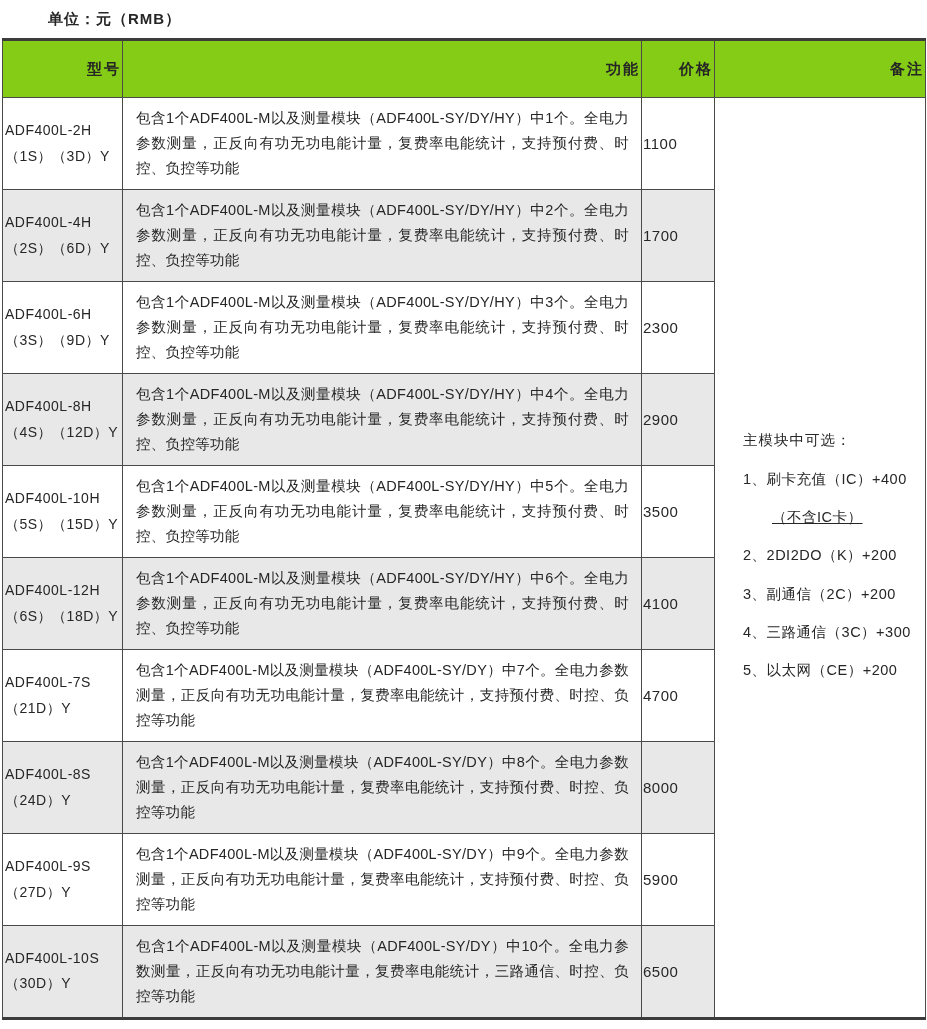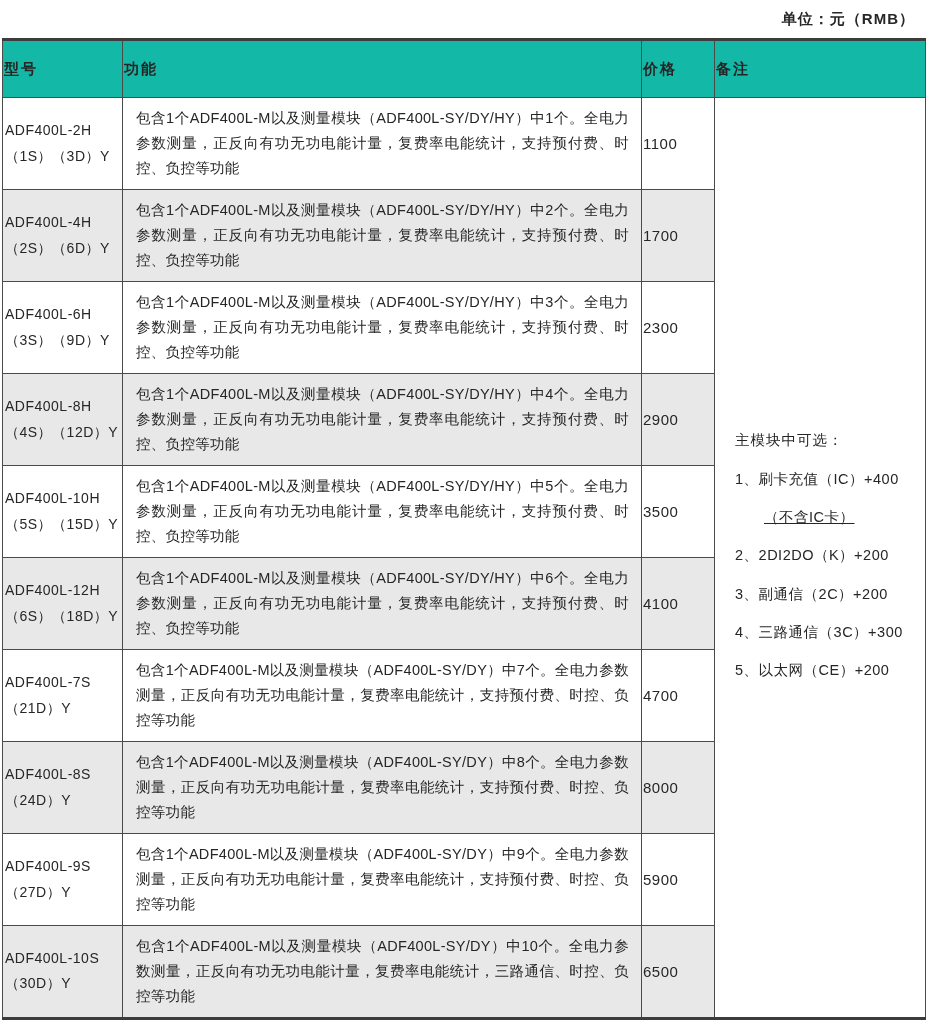--- a/index.html
+++ b/index.html
@@ -14,27 +14,28 @@
     -webkit-font-smoothing: antialiased;
   }
   .page {
     width: 927px;
     height: 1029px;
     box-sizing: border-box;
     background: #ffffff;
     overflow: hidden;
   }
   .unit-label {
-    text-align: right;
+    text-align: left;
     padding: 10px 12px 0 0;
     font-size: 15px;
     font-weight: bold;
     letter-spacing: 1px;
     height: 24px;
     line-height: 18px;
+    margin-left: 48px;
   }
   table.price-table {
     width: 923px;
     margin: 4px 2px 0 2px;
     border-collapse: collapse;
     table-layout: fixed;
     border-top: 3px solid #3c3c3c;
     border-bottom: 3px solid #3c3c3c;
     border-left: 1px solid #4a4a4a;
     border-right: 1px solid #4a4a4a;
@@ -44,24 +45,24 @@
   col.col-price  { width: 73px;  }
   col.col-remark { width: 211px; }
 
   th, td {
     border: 1px solid #4a4a4a;
     box-sizing: border-box;
     vertical-align: middle;
   }
   thead th {
     height: 58px;
-    background: #14b8a6;
+    background: #84cc16;
     font-size: 15px;
     font-weight: bold;
-    text-align: left;
+    text-align: right;
     letter-spacing: 2px;
   }
   tbody tr { height: 92px; }
   tbody tr.shaded td { background: #e8e8e8; }
 
   td.cell-model {
     font-size: 14px;
     line-height: 1.85;
     padding: 4px 2px;
     letter-spacing: 0.5px;
@@ -75,21 +76,21 @@
   }
   td.cell-price {
     text-align: left;
     font-size: 15px;
     letter-spacing: 0.5px;
   }
   td.cell-remark {
     background: #ffffff !important;
     vertical-align: middle;
     font-size: 14.5px;
-    padding: 0 6px 0 20px;
+    padding: 0 6px 0 28px;
     line-height: 1.4;
   }
   .remark-title { margin: 0 0 18px 0; letter-spacing: 1px; }
   .remark-item  { margin: 0 0 18px 0; letter-spacing: 0.5px; }
   .remark-item.indent { padding-left: 29px; text-decoration: underline; }
   .remark-item:last-child { margin-bottom: 4px; }
 </style>
 </head>
 <body>
 

